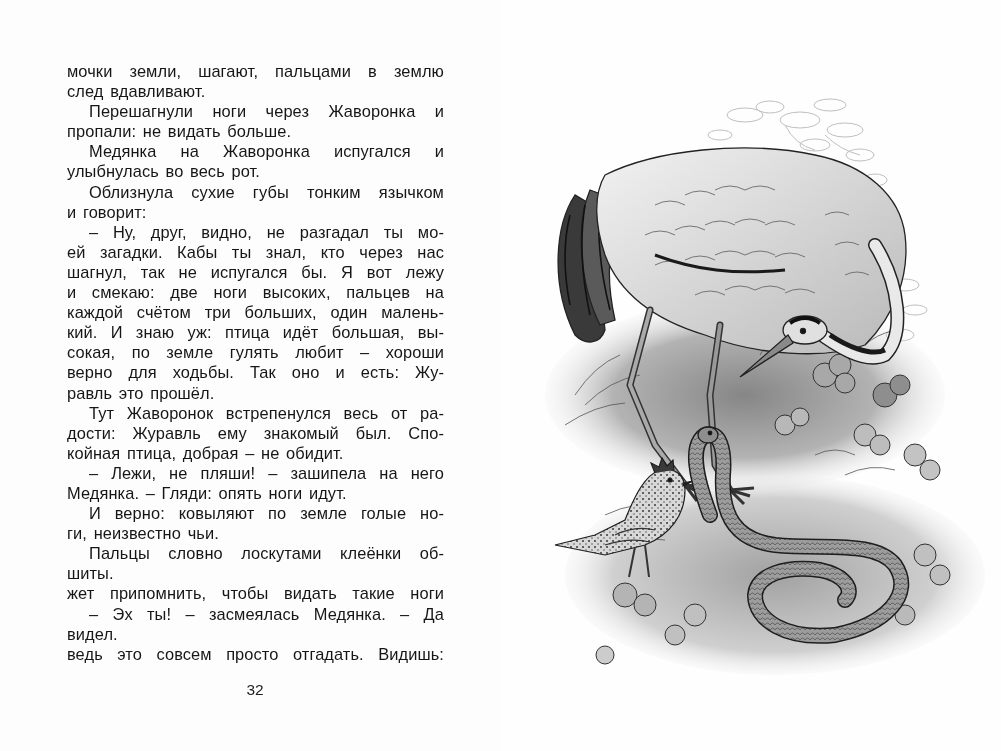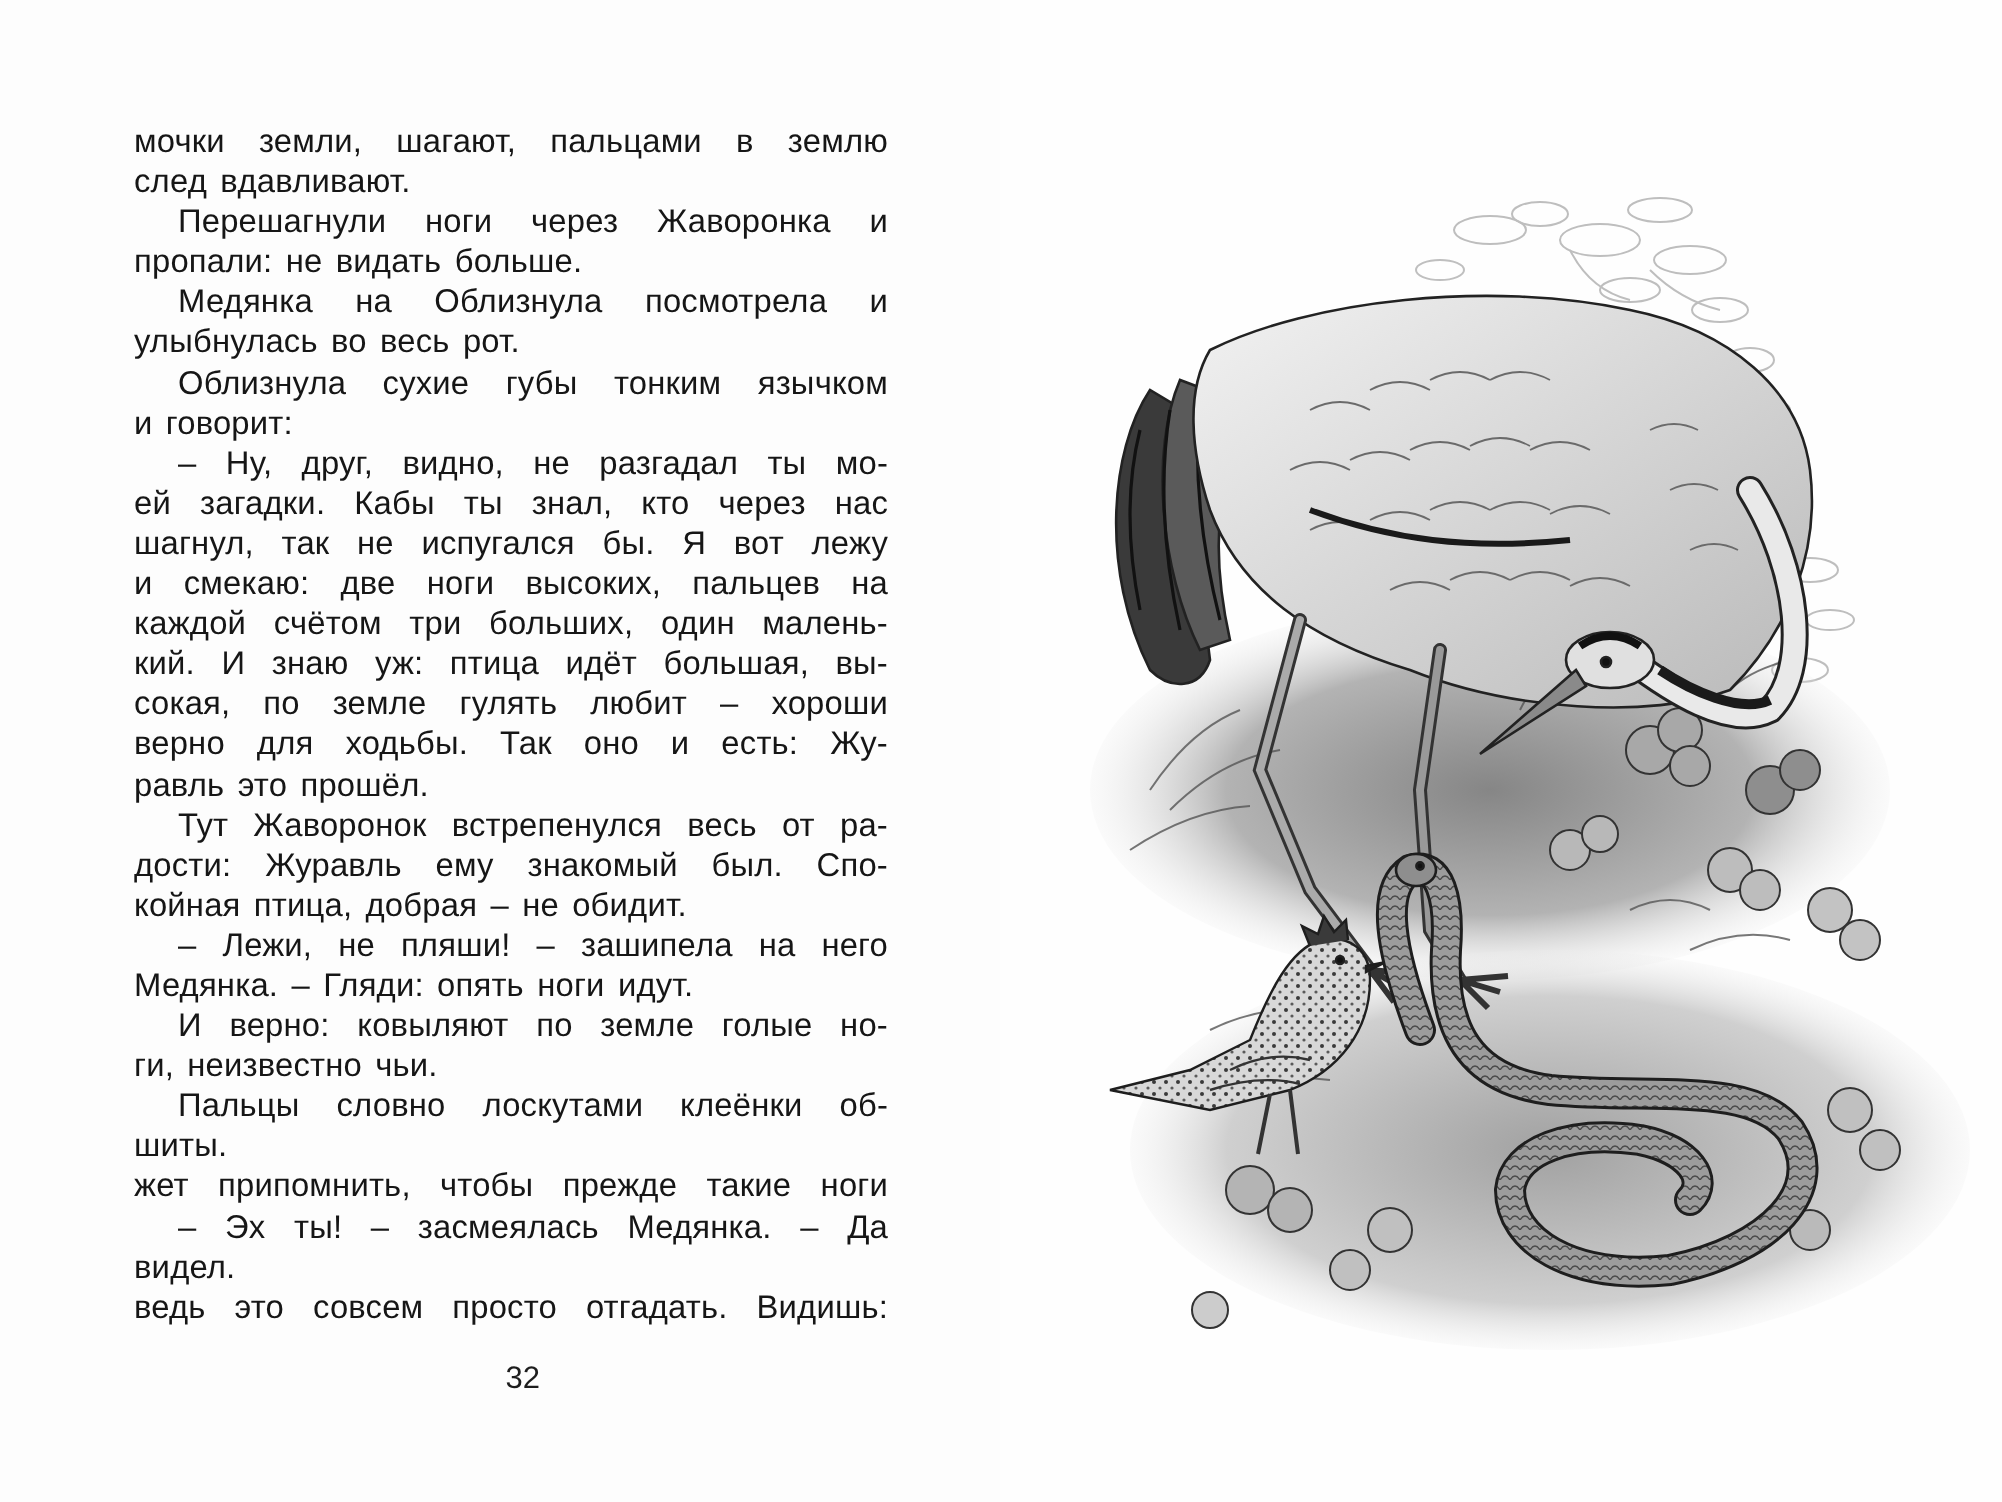--- a/index.html
+++ b/index.html
@@ -48,42 +48,42 @@
       text-align-last: left;
     }
     .line.indent {
       padding-left: 22px;
     }
     .page-number {
       position: absolute;
       left: 240px;
       top: 681px;
       width: 30px;
-      text-align: right;
+      text-align: center;
       font-size: 15.5px;
       color: #1d1d1d;
     }
     .illustration {
       position: absolute;
       left: 545px;
       top: 95px;
       width: 440px;
       height: 590px;
     }
   </style>
 </head>
 <body>
 
 <div class="page page-left">
   <div class="text-block" id="text-block">
       <span class="line">мочки земли, шагают, пальцами в землю</span>
       <span class="line last">след вдавливают.</span>
       <span class="line indent">Перешагнули ноги через Жаворонка и</span>
       <span class="line last">пропали: не видать больше.</span>
-      <span class="line indent">Медянка на Облизнула посмотрела и</span>
+      <span class="line indent">Медянка на Жаворонка испугался и</span>
       <span class="line last">улыбнулась во весь рот.</span>
       <span class="line indent">Облизнула сухие губы тонким язычком</span>
       <span class="line last">и говорит:</span>
       <span class="line indent">– Ну, друг, видно, не разгадал ты мо-</span>
       <span class="line">ей загадки. Кабы ты знал, кто через нас</span>
       <span class="line">шагнул, так не испугался бы. Я вот лежу</span>
       <span class="line">и смекаю: две ноги высоких, пальцев на</span>
       <span class="line">каждой счётом три больших, один малень-</span>
       <span class="line">кий. И знаю уж: птица идёт большая, вы-</span>
       <span class="line">сокая, по земле гулять любит – хороши</span>
@@ -91,21 +91,21 @@
       <span class="line last">равль это прошёл.</span>
       <span class="line indent">Тут Жаворонок встрепенулся весь от ра-</span>
       <span class="line">дости: Журавль ему знакомый был. Спо-</span>
       <span class="line last">койная птица, добрая – не обидит.</span>
       <span class="line indent">– Лежи, не пляши! – зашипела на него</span>
       <span class="line last">Медянка. – Гляди: опять ноги идут.</span>
       <span class="line indent">И верно: ковыляют по земле голые но-</span>
       <span class="line last">ги, неизвестно чьи.</span>
       <span class="line indent">Пальцы словно лоскутами клеёнки об-</span>
       <span class="line last">шиты.</span>
-      <span class="line">жет припомнить, чтобы прежде такие ноги</span>
+      <span class="line">жет припомнить, чтобы видать такие ноги</span>
       <span class="line indent">– Эх ты! – засмеялась Медянка. – Да</span>
       <span class="line last">видел.</span>
       <span class="line">ведь это совсем просто отгадать. Видишь:</span>
     </div>
   <div class="page-number">32</div>
 </div>
 
 <div class="page page-right"></div>
 
 <svg class="illustration" viewBox="0 0 440 590" xmlns="http://www.w3.org/2000/svg">

